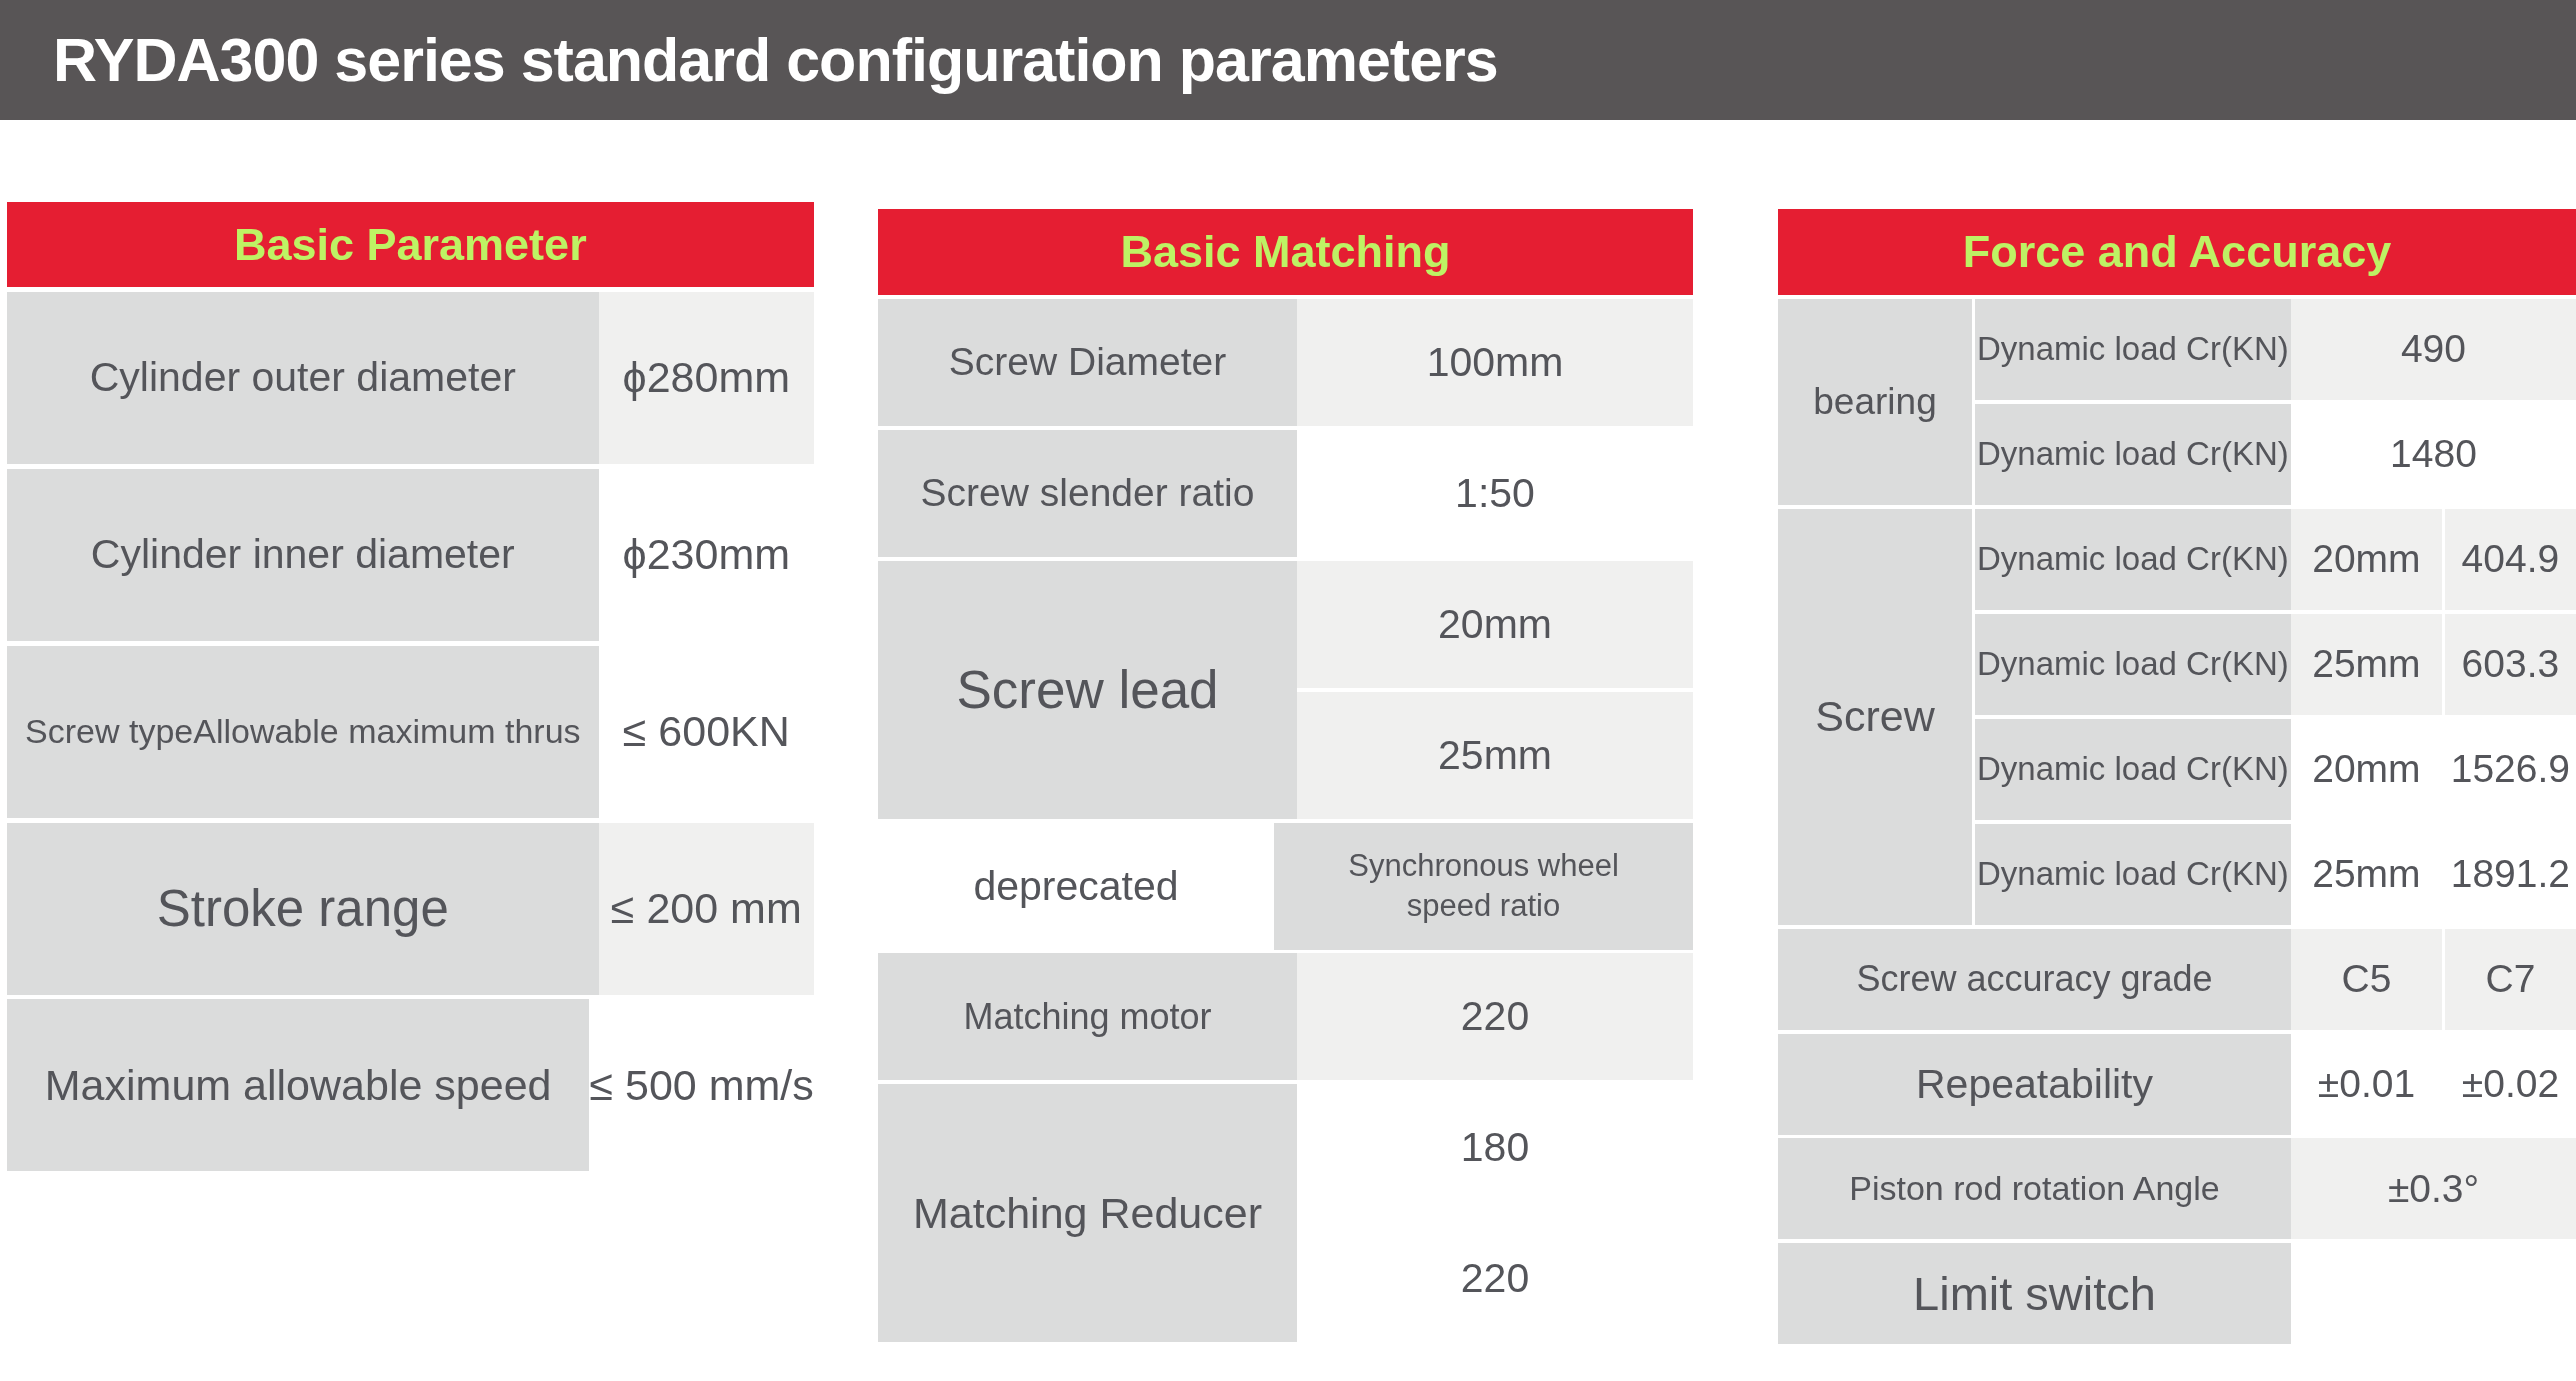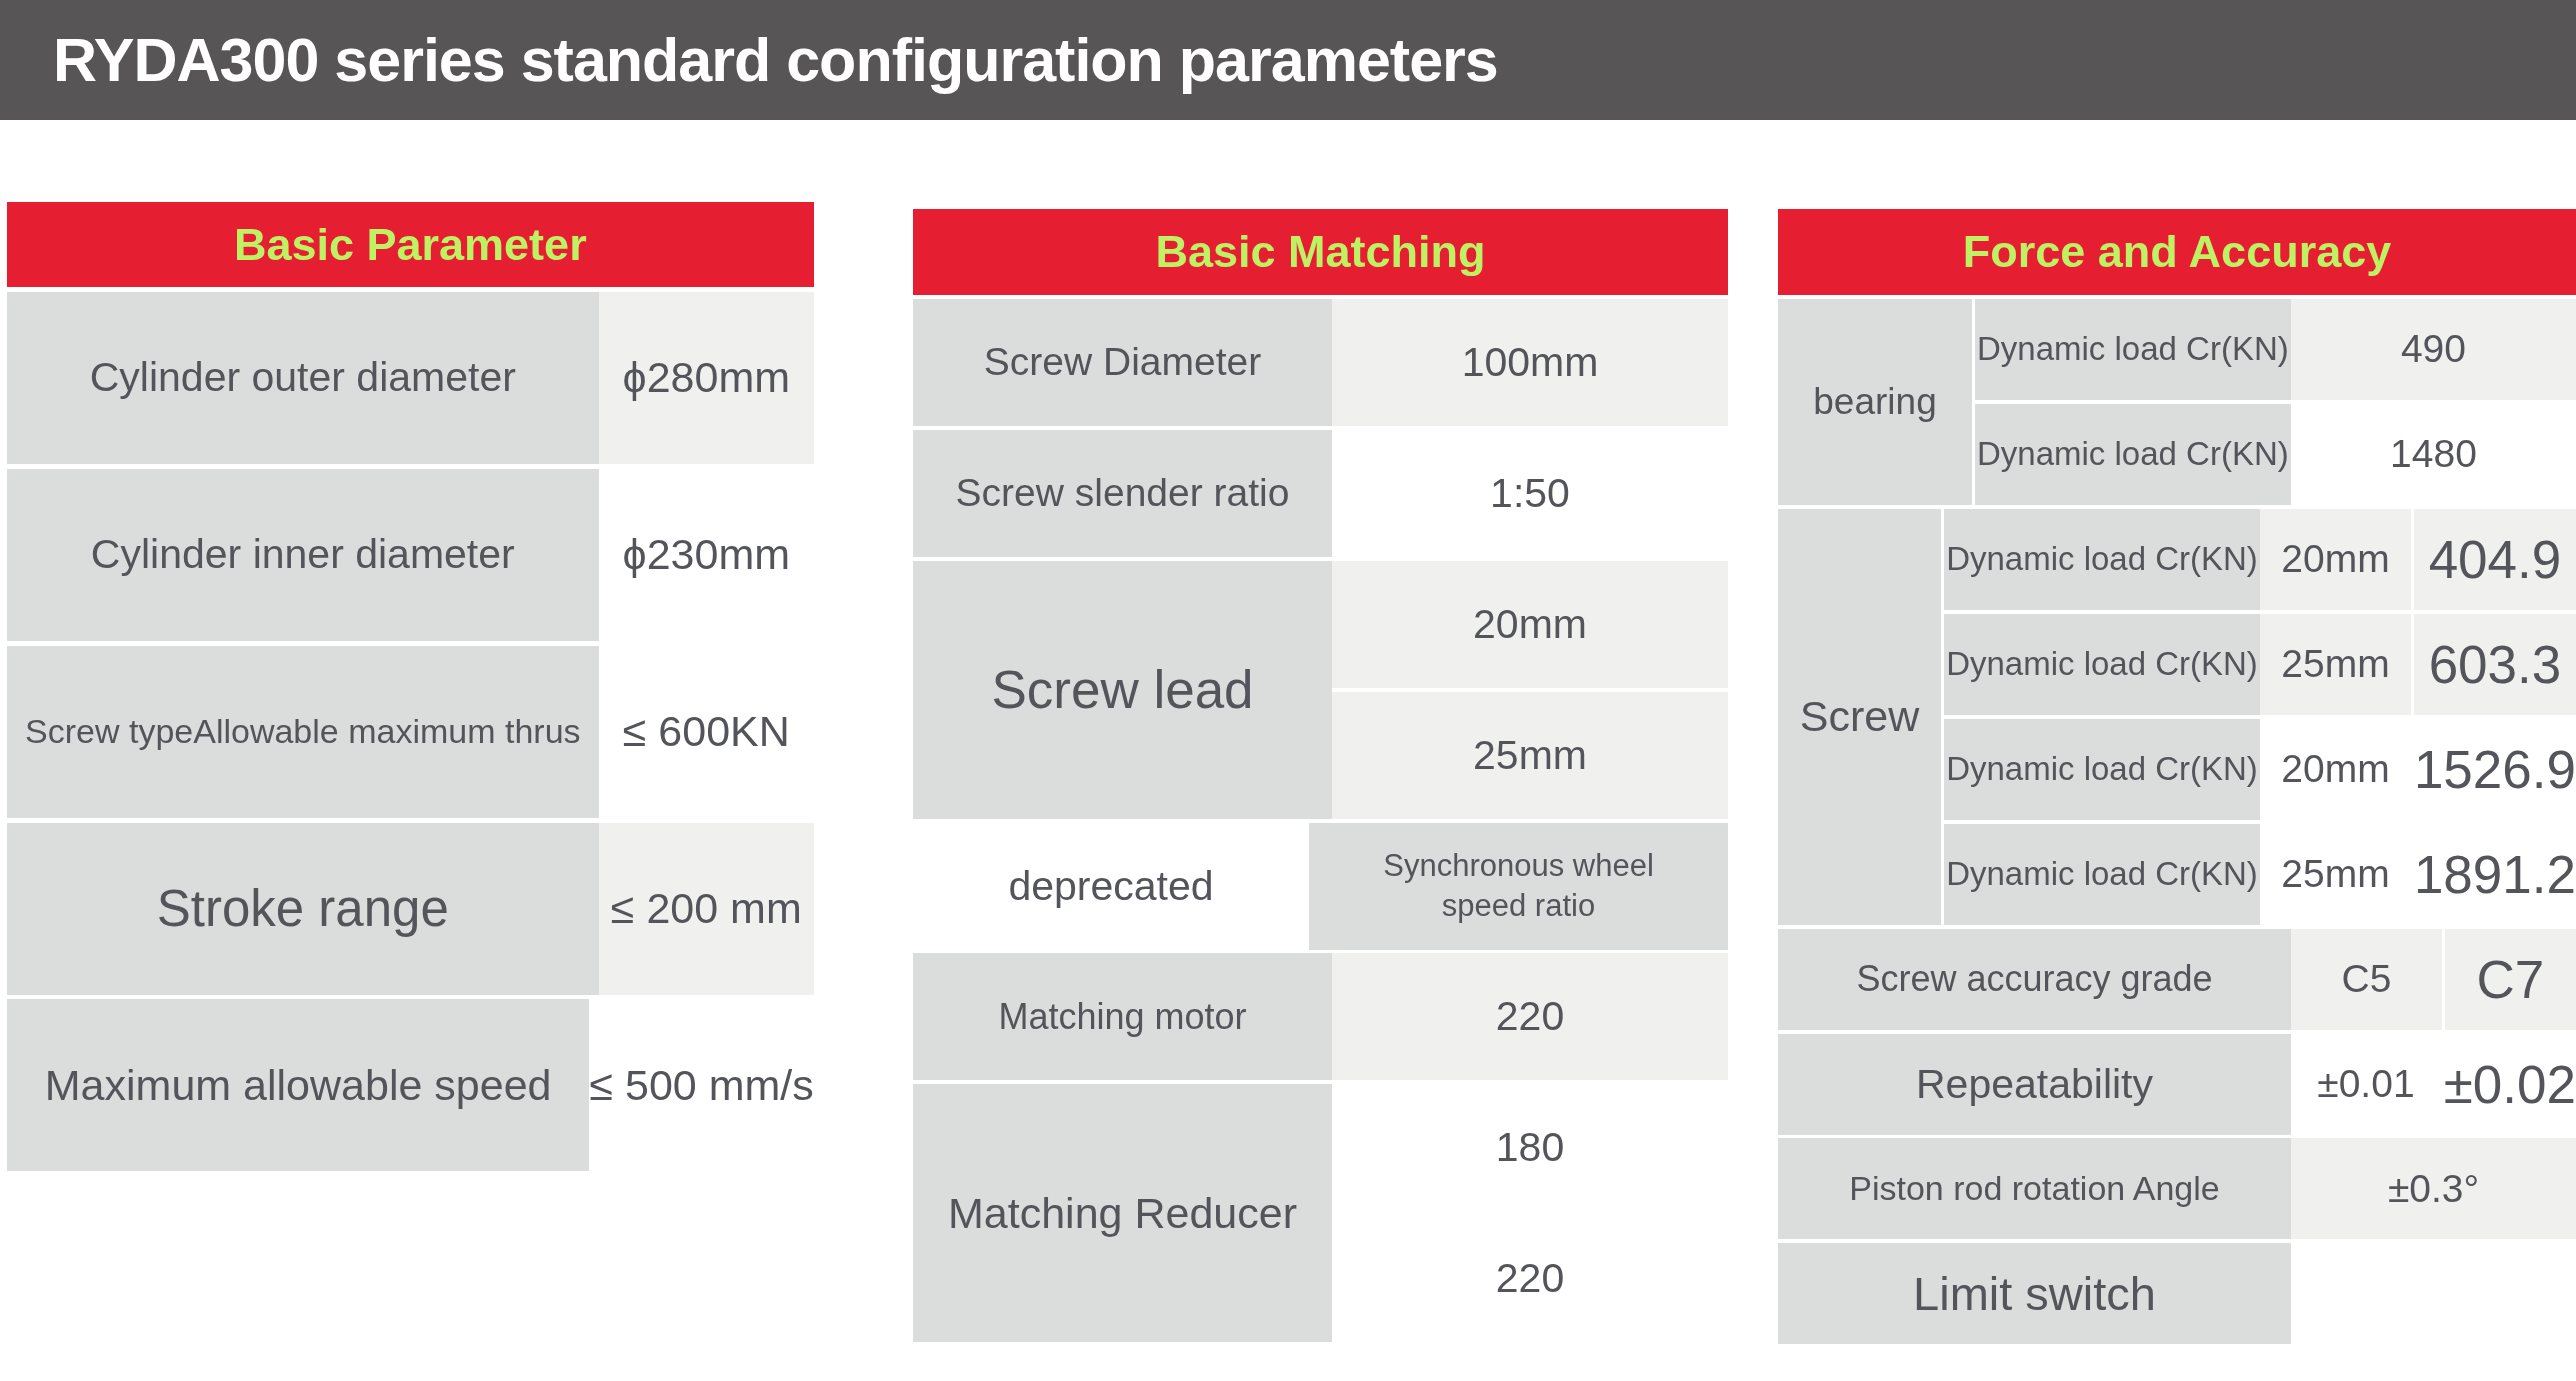--- a/index.html
+++ b/index.html
@@ -25,21 +25,21 @@
   #t1 .thead{height:85px;margin-bottom:4.9px;}
   #t1 .row{display:flex;height:172px;margin-bottom:4.9px;}
   #t1 .lbl{width:592px;}
   #t1 .val{flex:1;font-size:43px;}
   .fs42{font-size:41px;} .fs55{font-size:53px;} .fs35{font-size:34px;}
   .fs52{font-size:51px;} .fs44{font-size:43px;} .fs40{font-size:39px;}
   .fs38{font-size:37px;} .fs33{font-size:36px;}
   .fs48{font-size:47px;} .fs37{font-size:36px;} .fs32{font-size:31px;}
 
   
-  #t2{left:913px;top:209px;width:815px;}
+  #t2{left:878px;top:209px;width:815px;}
   #t2 .thead{height:86px;margin-bottom:3.9px;}
   #t2 .row{display:flex;height:127px;margin-bottom:3.9px;}
   #t2 .row.tall{height:258px;}
   #t2 .lbl{width:419px;}
   #t2 .val{flex:1;font-size:41px;}
   #t2 .vstack{flex:1;display:flex;flex-direction:column;gap:3.9px;}
   #t2 .vstack .val{flex:1;}
   .wrap{white-space:normal;line-height:1.3;}
   .wrap span{display:block;max-width:340px;}
 
@@ -47,21 +47,21 @@
   #t3{left:1778px;top:209px;width:798px;}
   #t3 .thead{height:86px;margin-bottom:3.9px;}
   #t3 .gblock{display:flex;margin-bottom:3.9px;}
   #t3 .gblock.bearing{height:206px;}
   #t3 .gblock.screw{height:416px;}
   #t3 .gcell{width:194px;margin-right:2.9px;background:#dbdcdc;}
   #t3 .grows{flex:1;display:flex;flex-direction:column;gap:3.9px;}
   #t3 .grow{flex:1;display:flex;}
   #t3 .param{width:316px;background:#dbdcdc;font-size:33px;flex:0 0 auto;}
   #t3 .v1{width:151px;margin-right:2.9px;font-size:39px;}
-  #t3 .v2{flex:1;font-size:53px;}
+  #t3 .v2{flex:1;font-size:39px;}
   #t3 .vspan{flex:1;font-size:39px;}
   #t3 .brow{display:flex;height:101px;margin-bottom:3.9px;}
   #t3 .blbl{width:513px;flex:0 0 auto;}
 </style>
 </head>
 <body>
 
 <div class="canvas">
 
   <header class="titlebar">

